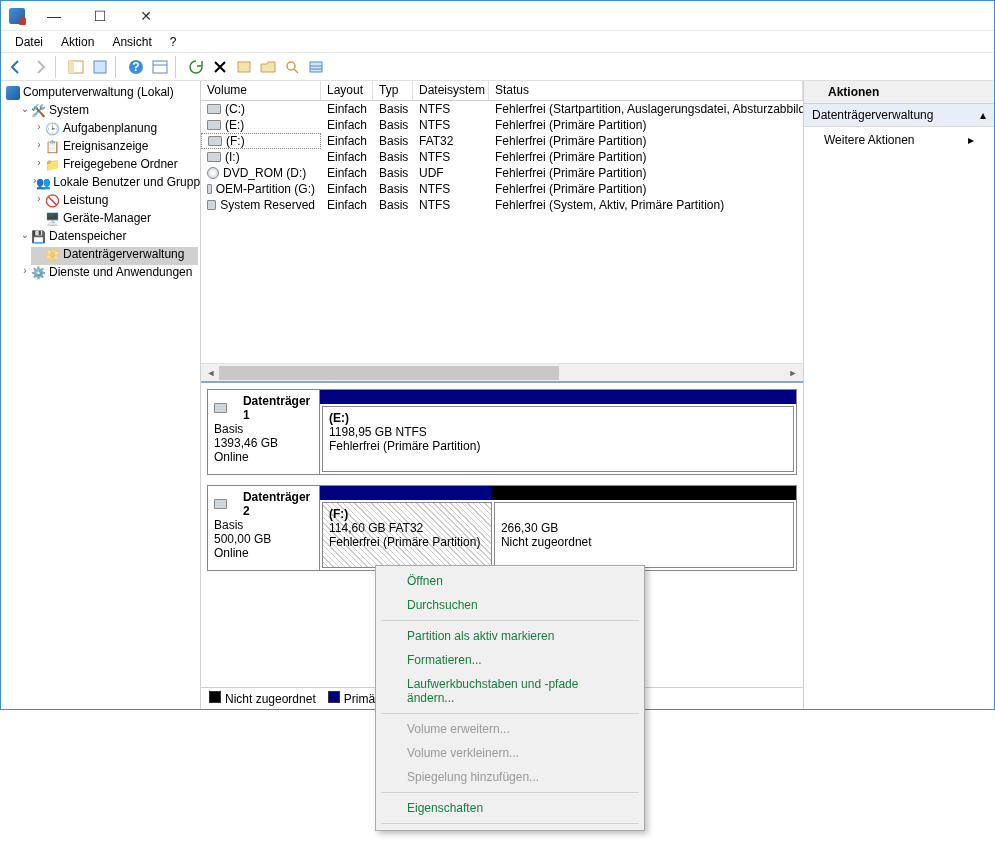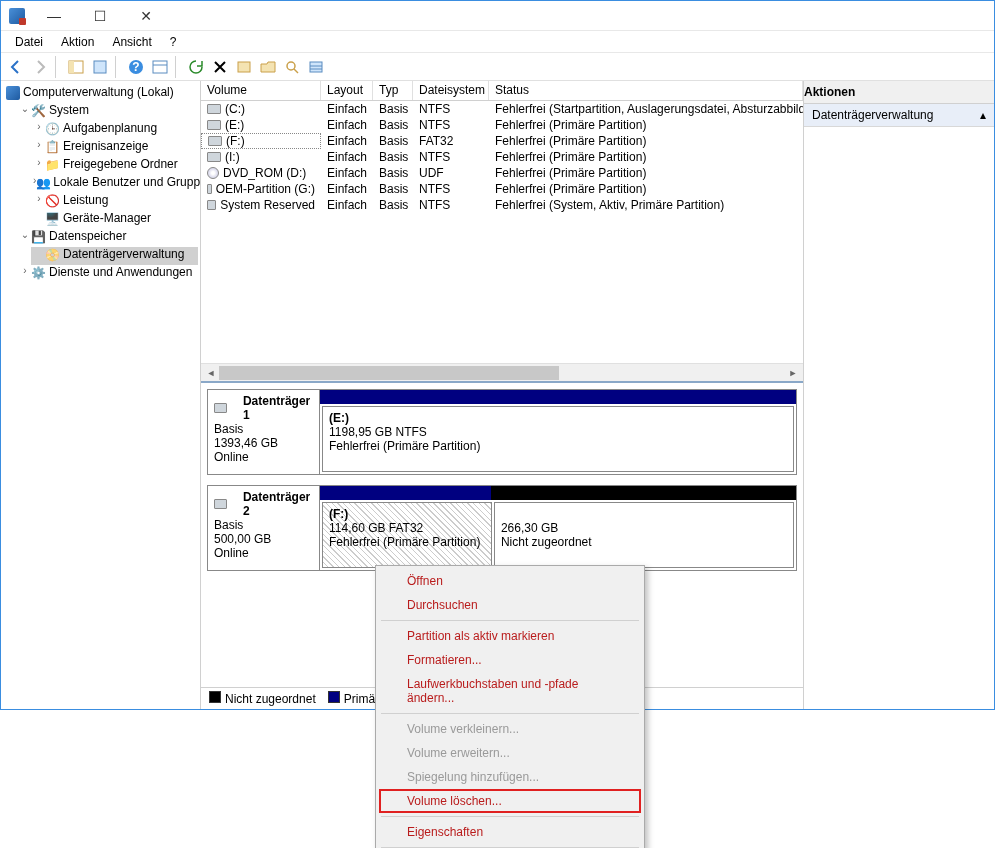--- a/index.html
+++ b/index.html
@@ -44,27 +44,27 @@
 .diskparts { flex:1; display:flex; flex-direction:column; }
 .diskbar { height:14px; display:flex; }
 .diskbar .seg { height:100%; }
 .diskbody { flex:1; display:flex; gap:2px; padding:2px; }
 .part { border:1px solid #888; padding:4px 6px; background:#fff; overflow:hidden;}
 .part .pn { font-weight:bold; }
 .part.hatch { background: repeating-linear-gradient(45deg,#fff 0 3px,#ccc 3px 4px); }
 .legend { position:absolute; left:0; right:0; bottom:0; height:22px; border-top:1px solid #d0d0d0; background:#fff; display:flex; align-items:center; gap:12px; padding:0 8px;}
 .legend .sw { width:12px;height:12px;display:inline-block;margin-right:4px;border:1px solid #333;}
 .actions { width:190px; background:#fff; }
-.actions .ahead { background:#f0f0f0; padding:4px 0; font-weight:bold; border-bottom:1px solid #d0d0d0;}
+.actions .ahead { background:#f0f0f0; padding:4px 24px; font-weight:bold; border-bottom:1px solid #d0d0d0;}
 .actions .asec { background:#e8eef8; padding:4px 8px; display:flex; align-items:center; border-bottom:1px solid #d8d8d8;}
 .actions .asec .grow{flex:1;}
 .actions .aitem { padding:6px 20px; display:flex; align-items:center;}
 .actions .aitem .grow{flex:1;}
 .ctxmenu { position:absolute; left:375px; top:565px; width:270px; background:#f0f0f0; border:1px solid #aaa; box-shadow:3px 3px 6px rgba(0,0,0,.25); padding:3px; z-index:100;}
-.ctxmenu .ci { padding:5px 20px 5px 28px; color:#b91c1c; }
+.ctxmenu .ci { padding:5px 20px 5px 28px; color:#15803d; }
 .ctxmenu .ci.dis { color:#9a9a9a; }
 .ctxmenu .csep { height:1px; background:#d0d0d0; margin:3px 2px; }
 .ctxmenu .ci.hl { border:2px solid #e02020; padding:3px 18px 3px 26px; }
 .diskicon{width:14px;height:10px;background:#cfd6dc;border:1px solid #888;border-radius:1px;display:inline-block;}
 .cdicon{width:12px;height:12px;border:1px solid #888;border-radius:50%;background:radial-gradient(#fff 20%,#dde 60%);display:inline-block;}
 </style>
 </head>
 <body>
 
 <div class="window">
@@ -370,33 +370,36 @@
         </div>
       </div>
     </div>
 
     <div class="actions">
       <div class="ahead">Aktionen</div>
       <div class="asec">
           <span class="grow">Datenträgerverwaltung</span>
           <span>▴</span>
         </div>
+      <div class="aitem">
+          <span class="grow">Weitere Aktionen</span>
+          <span>▸</span>
+        </div>
     </div>
   </div>
 </div>
 
 <div class="ctxmenu">
   <div class="ci">Öffnen</div>
   <div class="ci">Durchsuchen</div>
   <div class="csep"></div>
   <div class="ci">Partition als aktiv markieren</div>
   <div class="ci">Formatieren...</div>
   <div class="ci">Laufwerkbuchstaben und -pfade ändern...</div>
   <div class="csep"></div>
+  <div class="ci dis">Volume erweitern...</div>
   <div class="ci dis">Volume verkleinern...</div>
-  <div class="ci dis">Volume erweitern...</div>
   <div class="ci dis">Spiegelung hinzufügen...</div>
-  <div class="ci hl">Volume löschen...</div>
   <div class="csep"></div>
   <div class="ci">Eigenschaften</div>
   <div class="csep"></div>
 
 </div>
 
 </body></html>

